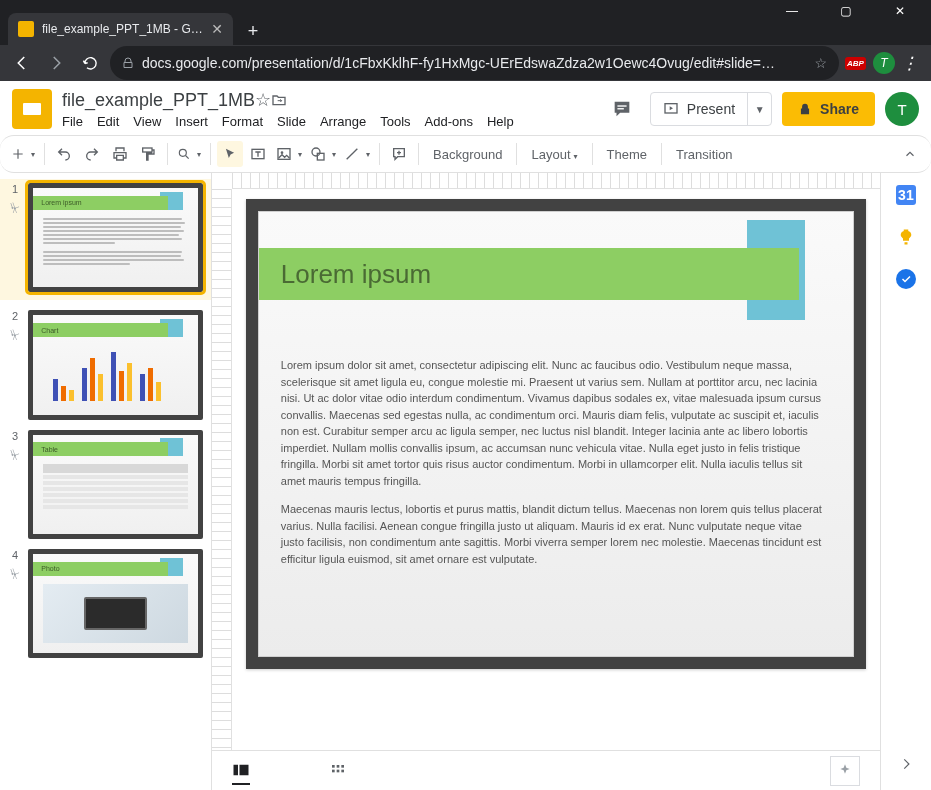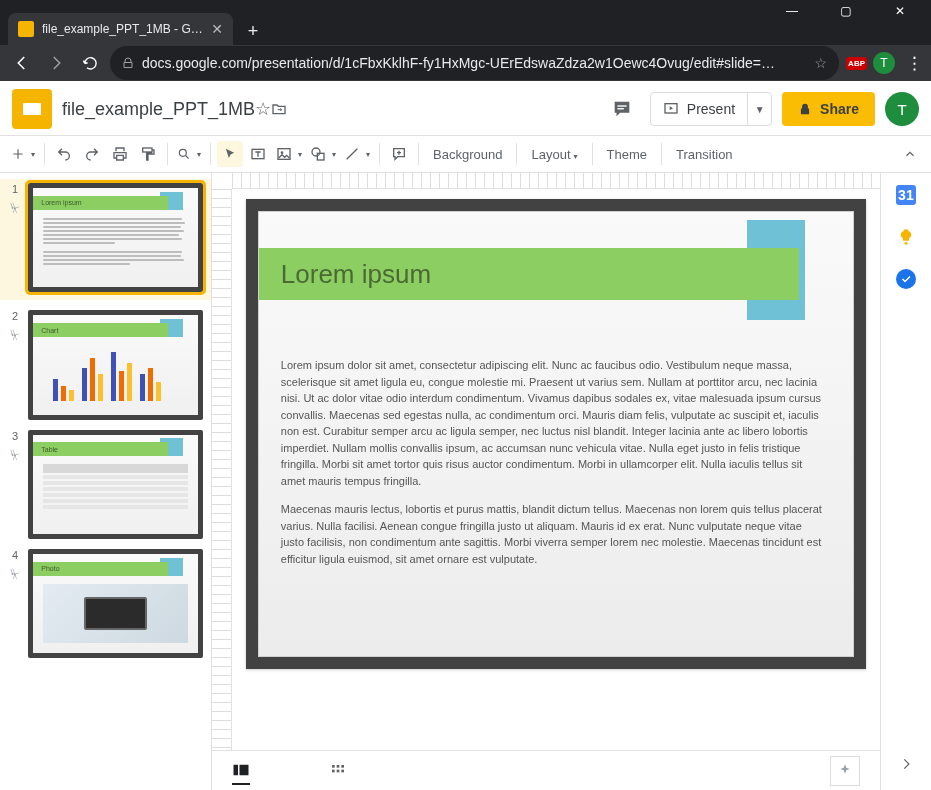--- a/index.html
+++ b/index.html
@@ -14,42 +14,42 @@
   .tab .favicon { width:16px; height:16px; background:#f4b400; display:flex; align-items:center; justify-content:center; font-size:10px; color:#fff; border-radius:2px;}
   .tab .tab-title { flex:1; white-space:nowrap; overflow:hidden; text-overflow:ellipsis; }
   .tab .tab-close { color:#bbb; font-size:14px;}
   .new-tab { color:#e8eaed; width:28px; height:28px; display:flex; align-items:center; justify-content:center; font-size:18px; margin-left:6px;}
   .addr-bar { background:#35363a; height:36px; display:flex; align-items:center; padding: 0 8px; gap:6px; }
   .nav-btn { width:28px; height:28px; display:flex; align-items:center; justify-content:center; color:#9aa0a6; }
   .nav-btn.enabled { color:#fff; }
   .url-box { flex:1; background:#202124; border-radius: 20px; height:34px; display:flex; align-items:center; padding:0 12px; color:#e8eaed; gap:8px; font-size:14px;}
   .url-box .lock { color:#9aa0a6; }
   .url-box .url-text { flex:1; white-space:nowrap; overflow:hidden; text-overflow:ellipsis;}
-  .ext-icon { width:22px;height:22px;display:flex;align-items:center;justify-content:flex-end; }
+  .ext-icon { width:22px;height:22px;display:flex;align-items:center;justify-content:flex-start;font-style:italic; }
   .abp { background:#c00; color:#fff; font-size:8px; font-weight:bold; border-radius:3px; padding:2px 2px;}
   .avatar-top { width:22px; height:22px; background:#1e8e3e; color:#fff; border-radius:50%; display:flex; align-items:center; justify-content:center; font-size:12px;}
   .kebab { color:#fff; font-size:17px;}
   
   .docs-app { background:#fff; height: calc(790px - 81px); display:flex; flex-direction:column; }
   .docs-header { display:flex; align-items:center; padding: 8px 12px 0 12px; gap:10px;}
   .docs-logo { width:40px;height:40px; background:#f4b400; border-radius:4px; position:relative; display:flex; align-items:center; justify-content:center;}
   .docs-logo::after { content:""; width:18px; height:12px; background:#fff; border-radius:1px; }
   .title-block { flex:1; display:flex; flex-direction:column; gap:3px;}
   .title-row { display:flex; align-items:center; font-size:18px; color:#5f6368;}
   .doc-title { color:#3c4043; }
   .menu-row { display:flex; gap:14px; font-size:13px; color:#202124;}
   .header-actions { display:flex; align-items:center; gap:10px; }
   .comments-btn { width:36px;height:36px;display:flex;align-items:center;justify-content:center; color:#5f6368;}
   .present-btn { display:flex; align-items:center; border:1px solid #dadce0; height:34px; border-radius:4px;}
   .present-main { display:flex; align-items:center; padding:0 12px; gap:8px; font-size:14px; color:#3c4043; font-weight:500;}
   .present-drop { width:24px; border-left:1px solid #dadce0; height:100%; display:flex; align-items:center; justify-content:center; color:#5f6368; font-size:10px;}
   .share-btn { background:#fbbc04; display:flex; align-items:center; gap:8px; padding: 0 16px; height:34px; border-radius:4px; font-size:14px; color:#3c4043; font-weight:700;}
   .avatar-docs { width:34px; height:34px; background:#1e8e3e; color:#fff; border-radius:50%; display:flex; align-items:center; justify-content:center; font-size:15px;}
   
-  .toolbar { border-top:1px solid #e0e0e0; border-bottom:1px solid #e0e0e0; height:38px; display:flex; align-items:center; padding: 0 8px; gap:2px; margin-top:6px; color:#5f6368;}
+  .toolbar { border-top:1px solid #e0e0e0; border-bottom:1px solid #e0e0e0; height:38px; display:flex; align-items:center; padding: 0 8px; gap:2px; margin-top:6px; color:#5f6368;border-radius:14px;}
   .tb-btn { min-width:26px; height:26px; display:flex; align-items:center; justify-content:center; gap:3px; font-size:14px; padding:0 3px; position:relative;}
   .tb-sep { width:1px; height:22px; background:#e0e0e0; margin:0 4px;}
   .tb-text { font-size:13px; color:#5f6368; padding: 0 8px;}
   .tb-drop::after { content:"▾"; font-size:8px; margin-left:3px;}
   .collapse { margin-left:auto;}
   
   .workspace { flex:1; display:flex; overflow:hidden;}
   .thumb-panel { width:215px; border-right:1px solid #e0e0e0; padding:6px 8px; overflow-y:auto;}
   .thumb-row { display:flex; gap:6px; margin-bottom:10px; align-items:flex-start;}
   .thumb-num-col { width:14px; display:flex; flex-direction:column; align-items:center; gap:6px; color:#5f6368; font-size:11px;}
@@ -159,20 +159,32 @@
     <div class="title-block">
       <div class="title-row">
         <span class="doc-title">file_example_PPT_1MB</span>
         <span style="color:#5f6368;">☆</span>
         <span style="color:#5f6368;font-size:14px;">
           <svg width="16" height="16" viewBox="0 0 24 24">
               <path d="M3 6h6l2 2h10v11H3z" stroke="#5f6368" stroke-width="2" fill="none"></path>
               <path d="M10 13h6m0 0-2-2m2 2-2 2" stroke="#5f6368" stroke-width="1.5" fill="none"></path>
             </svg>
         </span>
+      </div>
+      <div class="menu-row">
+        <span>File</span>
+        <span>Edit</span>
+        <span>View</span>
+        <span>Insert</span>
+        <span>Format</span>
+        <span>Slide</span>
+        <span>Arrange</span>
+        <span>Tools</span>
+        <span>Add-ons</span>
+        <span>Help</span>
       </div>
     </div>
     <div class="header-actions">
       <div class="comments-btn">
         <svg width="22" height="22" viewBox="0 0 24 24">
             <path d="M4 4h16v12H10l-4 4v-4H4z" fill="#5f6368"></path>
             <rect x="7" y="8" width="10" height="1.5" fill="#fff"></rect>
             <rect x="7" y="11" width="7" height="1.5" fill="#fff"></rect>
           </svg>
       </div>

